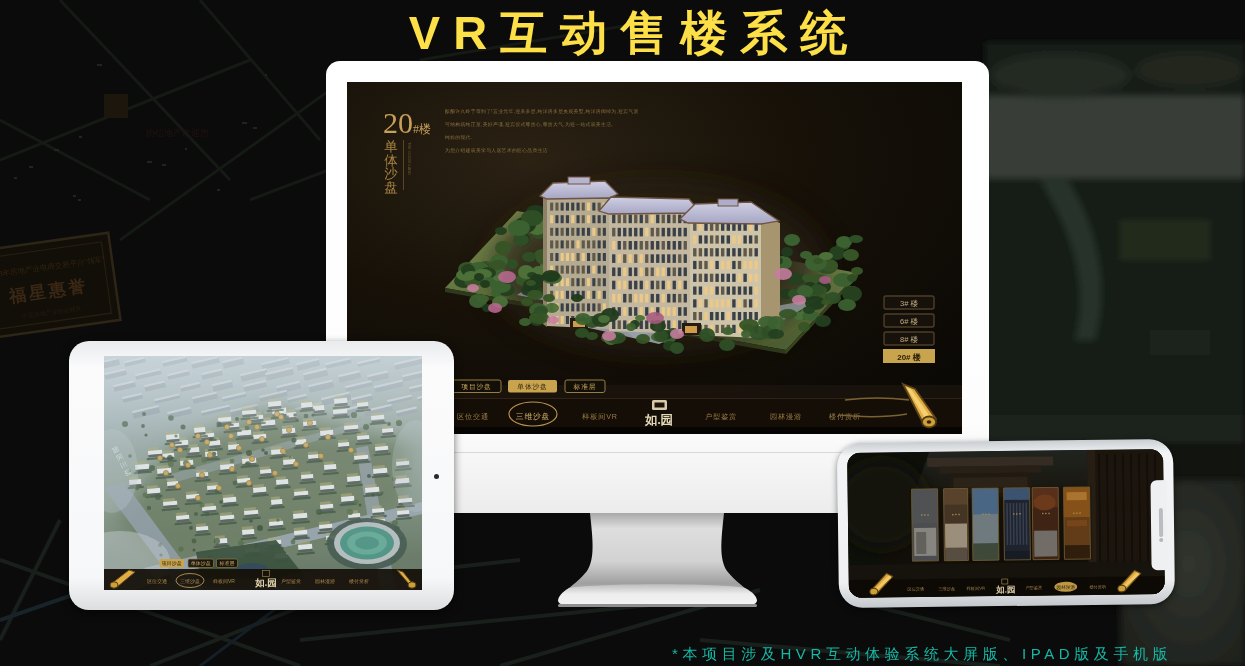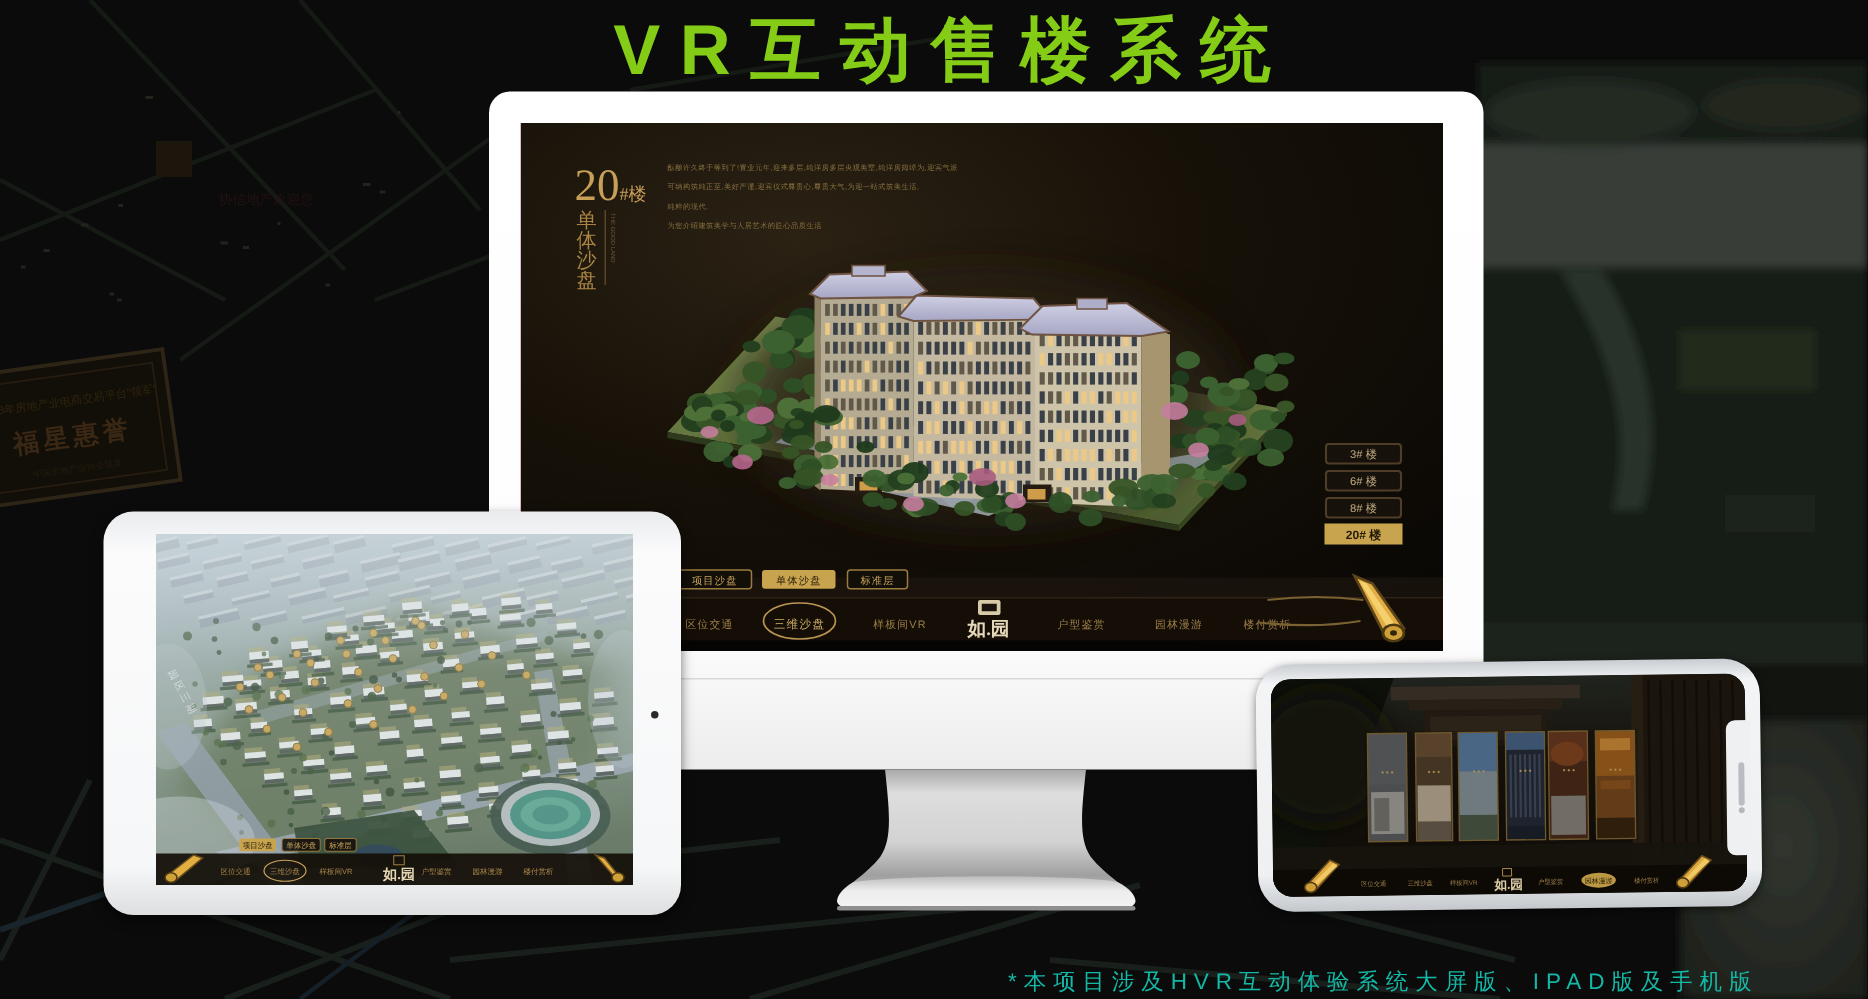--- a/index.html
+++ b/index.html
@@ -74,21 +74,21 @@
 <rect x="162" y="164" width="4" height="2" fill="#21251d"></rect>
 <rect x="29" y="166" width="4" height="2" fill="#21251d"></rect>
 <rect x="97" y="64" width="5" height="2" fill="#21251d"></rect>
 <rect x="147" y="161" width="5" height="2" fill="#21251d"></rect>
 <rect x="217" y="189" width="3" height="2" fill="#21251d"></rect>
 <rect x="242" y="122" width="5" height="2" fill="#21251d"></rect>
 <rect x="265" y="74" width="2" height="2" fill="#21251d"></rect>
 <rect x="73" y="195" width="3" height="2" fill="#21251d"></rect>
     </svg>
 
-<div class="abs" style="left:0;top:2px;width:1245px;text-align:center;color:#84cc16;font-size:47px;font-weight:bold;letter-spacing:13px;padding-left:24px;">VR互动售楼系统</div>
+<div class="abs" style="left:0;top:2px;width:1245px;text-align:center;color:#fde047;font-size:47px;font-weight:bold;letter-spacing:13px;padding-left:24px;">VR互动售楼系统</div>
 
 <div class="abs" style="left:326px;top:61px;width:663px;height:452px;background:linear-gradient(180deg,#ffffff 0%,#fdfdfd 80%,#ececec 100%);border-radius:14px;"></div>
 
 <div class="abs" style="left:330px;top:452px;width:655px;height:1px;background:#d8d8d8;"></div>
 
 <div class="abs" style="left:347px;top:82px;width:615px;height:352px;background:#f9a8d4;overflow:hidden;">
 <svg width="615" height="352" viewBox="0 0 615 352" font-family="Liberation Sans, sans-serif">
         <defs>
 <radialGradient id="mbg" cx="30%" cy="22%" r="95%">
 <stop offset="0%" stop-color="#2b2214"></stop>

